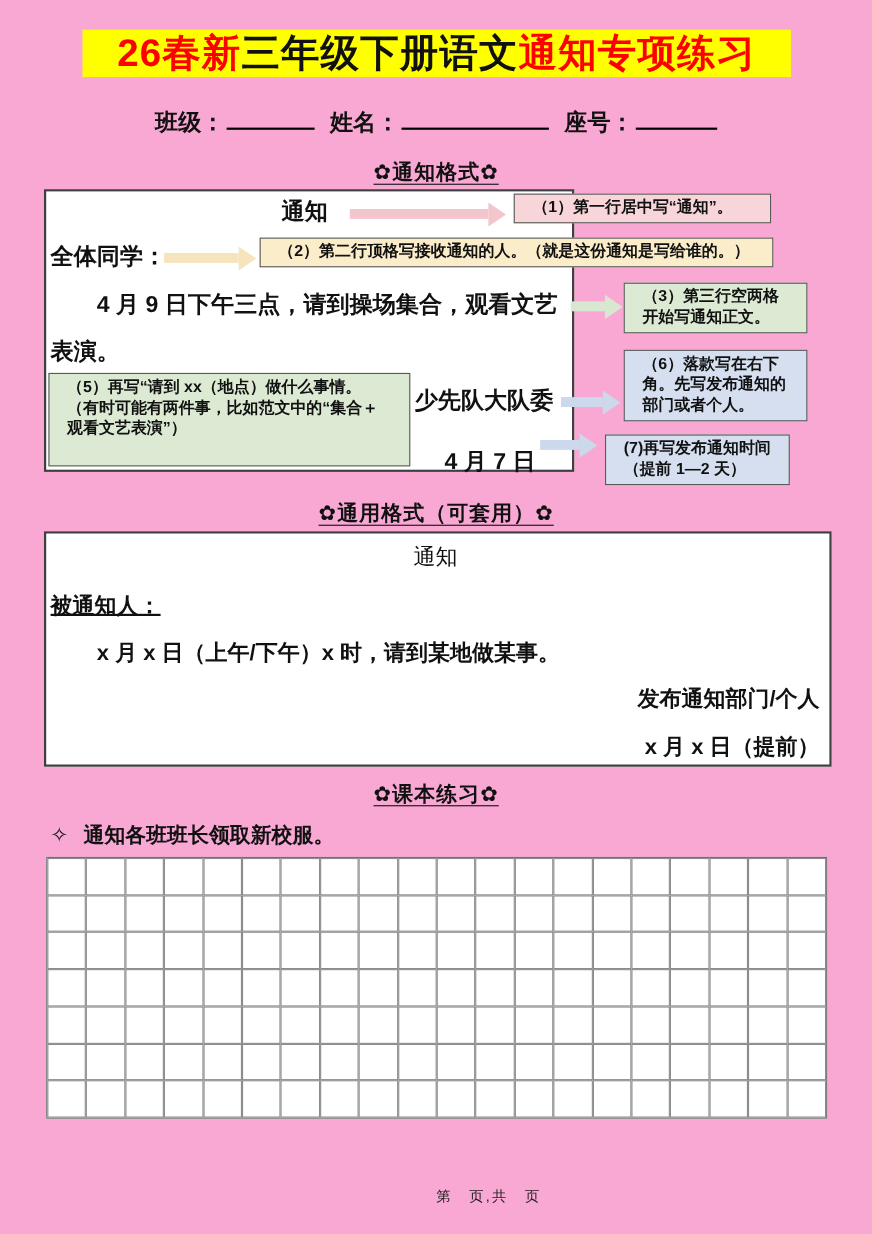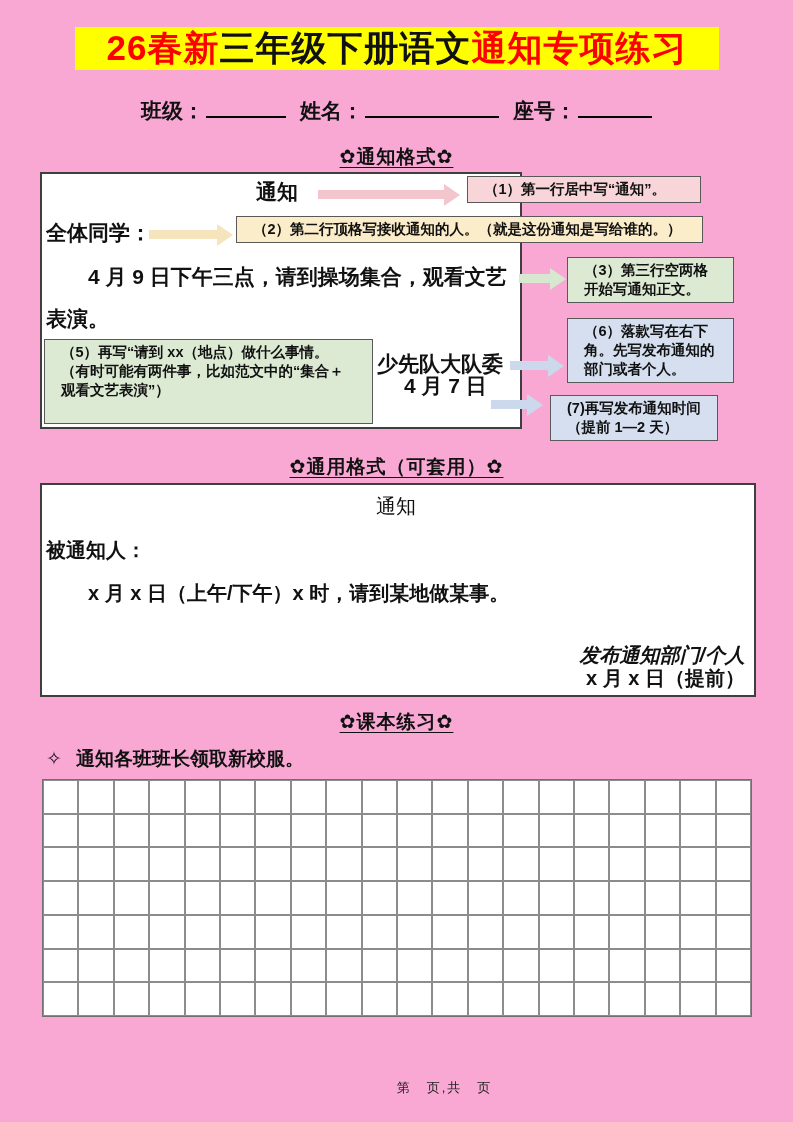--- a/index.html
+++ b/index.html
@@ -80,33 +80,33 @@
   <div class="callout" style="left: 567px; top: 257px; width: 167px; background: rgb(220, 234, 211);">（3）第三行空两格开始写通知正文。</div>
 
   <div class="abs t1" style="left:46px;top:305px;">表演。</div>
 
   <div class="callout" style="left: 44px; top: 339px; width: 329px; height: 85px; background: rgb(220, 234, 211);">（5）再写“请到 xx（地点）做什么事情。（有时可能有两件事，比如范文中的“集合＋观看文艺表演”）</div>
 
   <div class="abs t1" style="left:377px;top:350px;">少先队大队委</div>
   <div class="arrow blue" style="left:510px;top:361px;width:38px;"></div>
   <div class="callout" style="left: 567px; top: 318px; width: 167px; background: rgb(213, 223, 239);">（6）落款写在右下角。先写发布通知的部门或者个人。</div>
 
-  <div class="abs t1" style="left:404px;top:372px;">4 月 7 日</div>
+  <div class="abs t1" style="left:404px;top:405px;">4 月 7 日</div>
   <div class="arrow blue" style="left:491px;top:400px;width:36px;"></div>
   <div class="callout" style="left: 550px; top: 395px; width: 168px; background: rgb(213, 223, 239);">(7)再写发布通知时间（提前 1—2 天）</div>
 
   <div class="abs sec-head" style="top:454px;">
     <span>✿通用格式（可套用）✿</span>
   </div>
 
   <div class="abs frame" style="left:40px;top:483px;width:712px;height:210px;"></div>
   <div class="abs t2" style="left:40px;top:493px;width:712px;text-align:center;">通知</div>
-  <div class="abs t2 bold" style="left:46px;top:537px;">被通知人：</div>
+  <div class="abs t2 bold" style="left:46px;top:537px;text-decoration:underline;">被通知人：</div>
   <div class="abs t2 bold" style="left:88px;top:580px;">x 月 x 日（上午/下午）x 时，请到某地做某事。</div>
-  <div class="abs t2 bold ralign" style="left:400px;top:642px;width:345px;font-style:italic;">发布通知部门/个人</div>
+  <div class="abs t2 bold ralign" style="left:400px;top:622px;width:345px;">发布通知部门/个人</div>
   <div class="abs t2 bold ralign" style="left:400px;top:665px;width:345px;">x 月 x 日（提前）</div>
 
   <div class="abs sec-head" style="top:709px;">
     <span>✿课本练习✿</span>
   </div>
   <div class="abs bullet-line">
     <span class="diamond">✧</span><span>通知各班班长领取新校服。</span>
   </div>
 
   <div class="abs wgrid" style="grid-template-columns: repeat(20, 1fr);">

